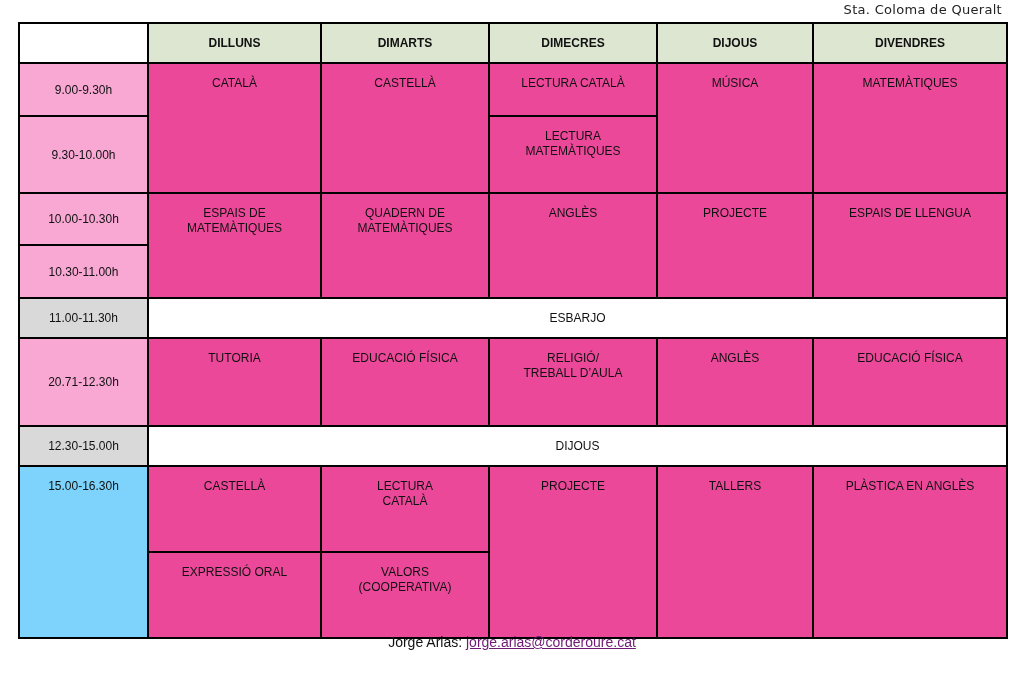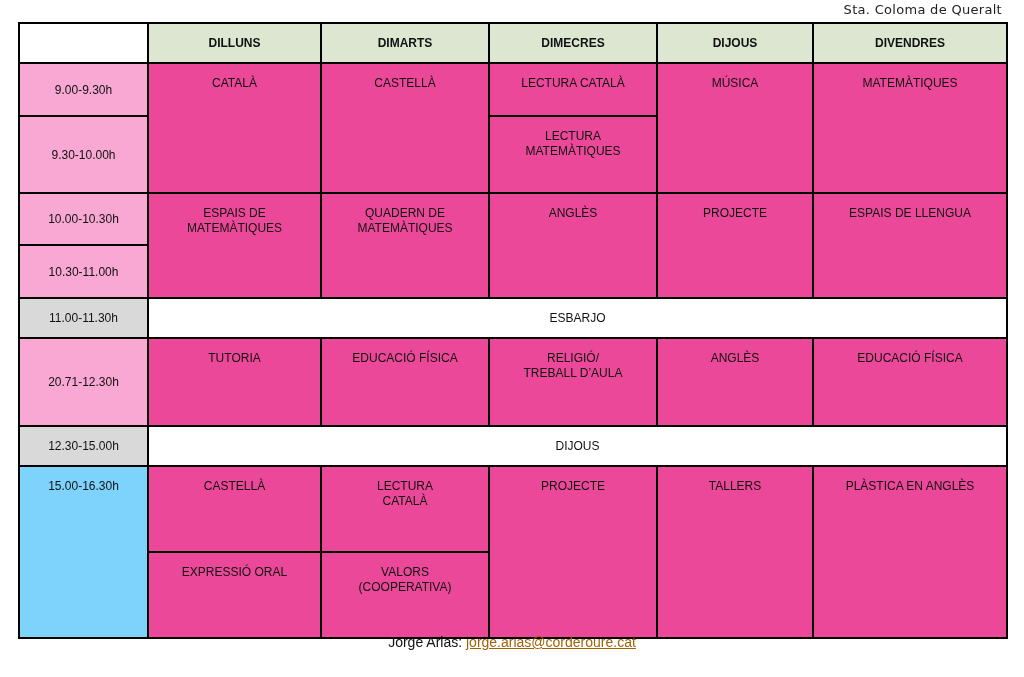--- a/index.html
+++ b/index.html
@@ -71,21 +71,21 @@
   }
   .footer {
     position: absolute;
     top: 634px;
     left: 0;
     width: 1024px;
     text-align: center;
     font-size: 14px;
   }
   .footer a {
-    color: #a16207;
+    color: #701a75;
     text-decoration: underline;
   }
 </style>
 </head>
 <body>
 
 <div class="corner-note">Sta. Coloma de Queralt</div>
 
 <table class="timetable">
   <colgroup>

